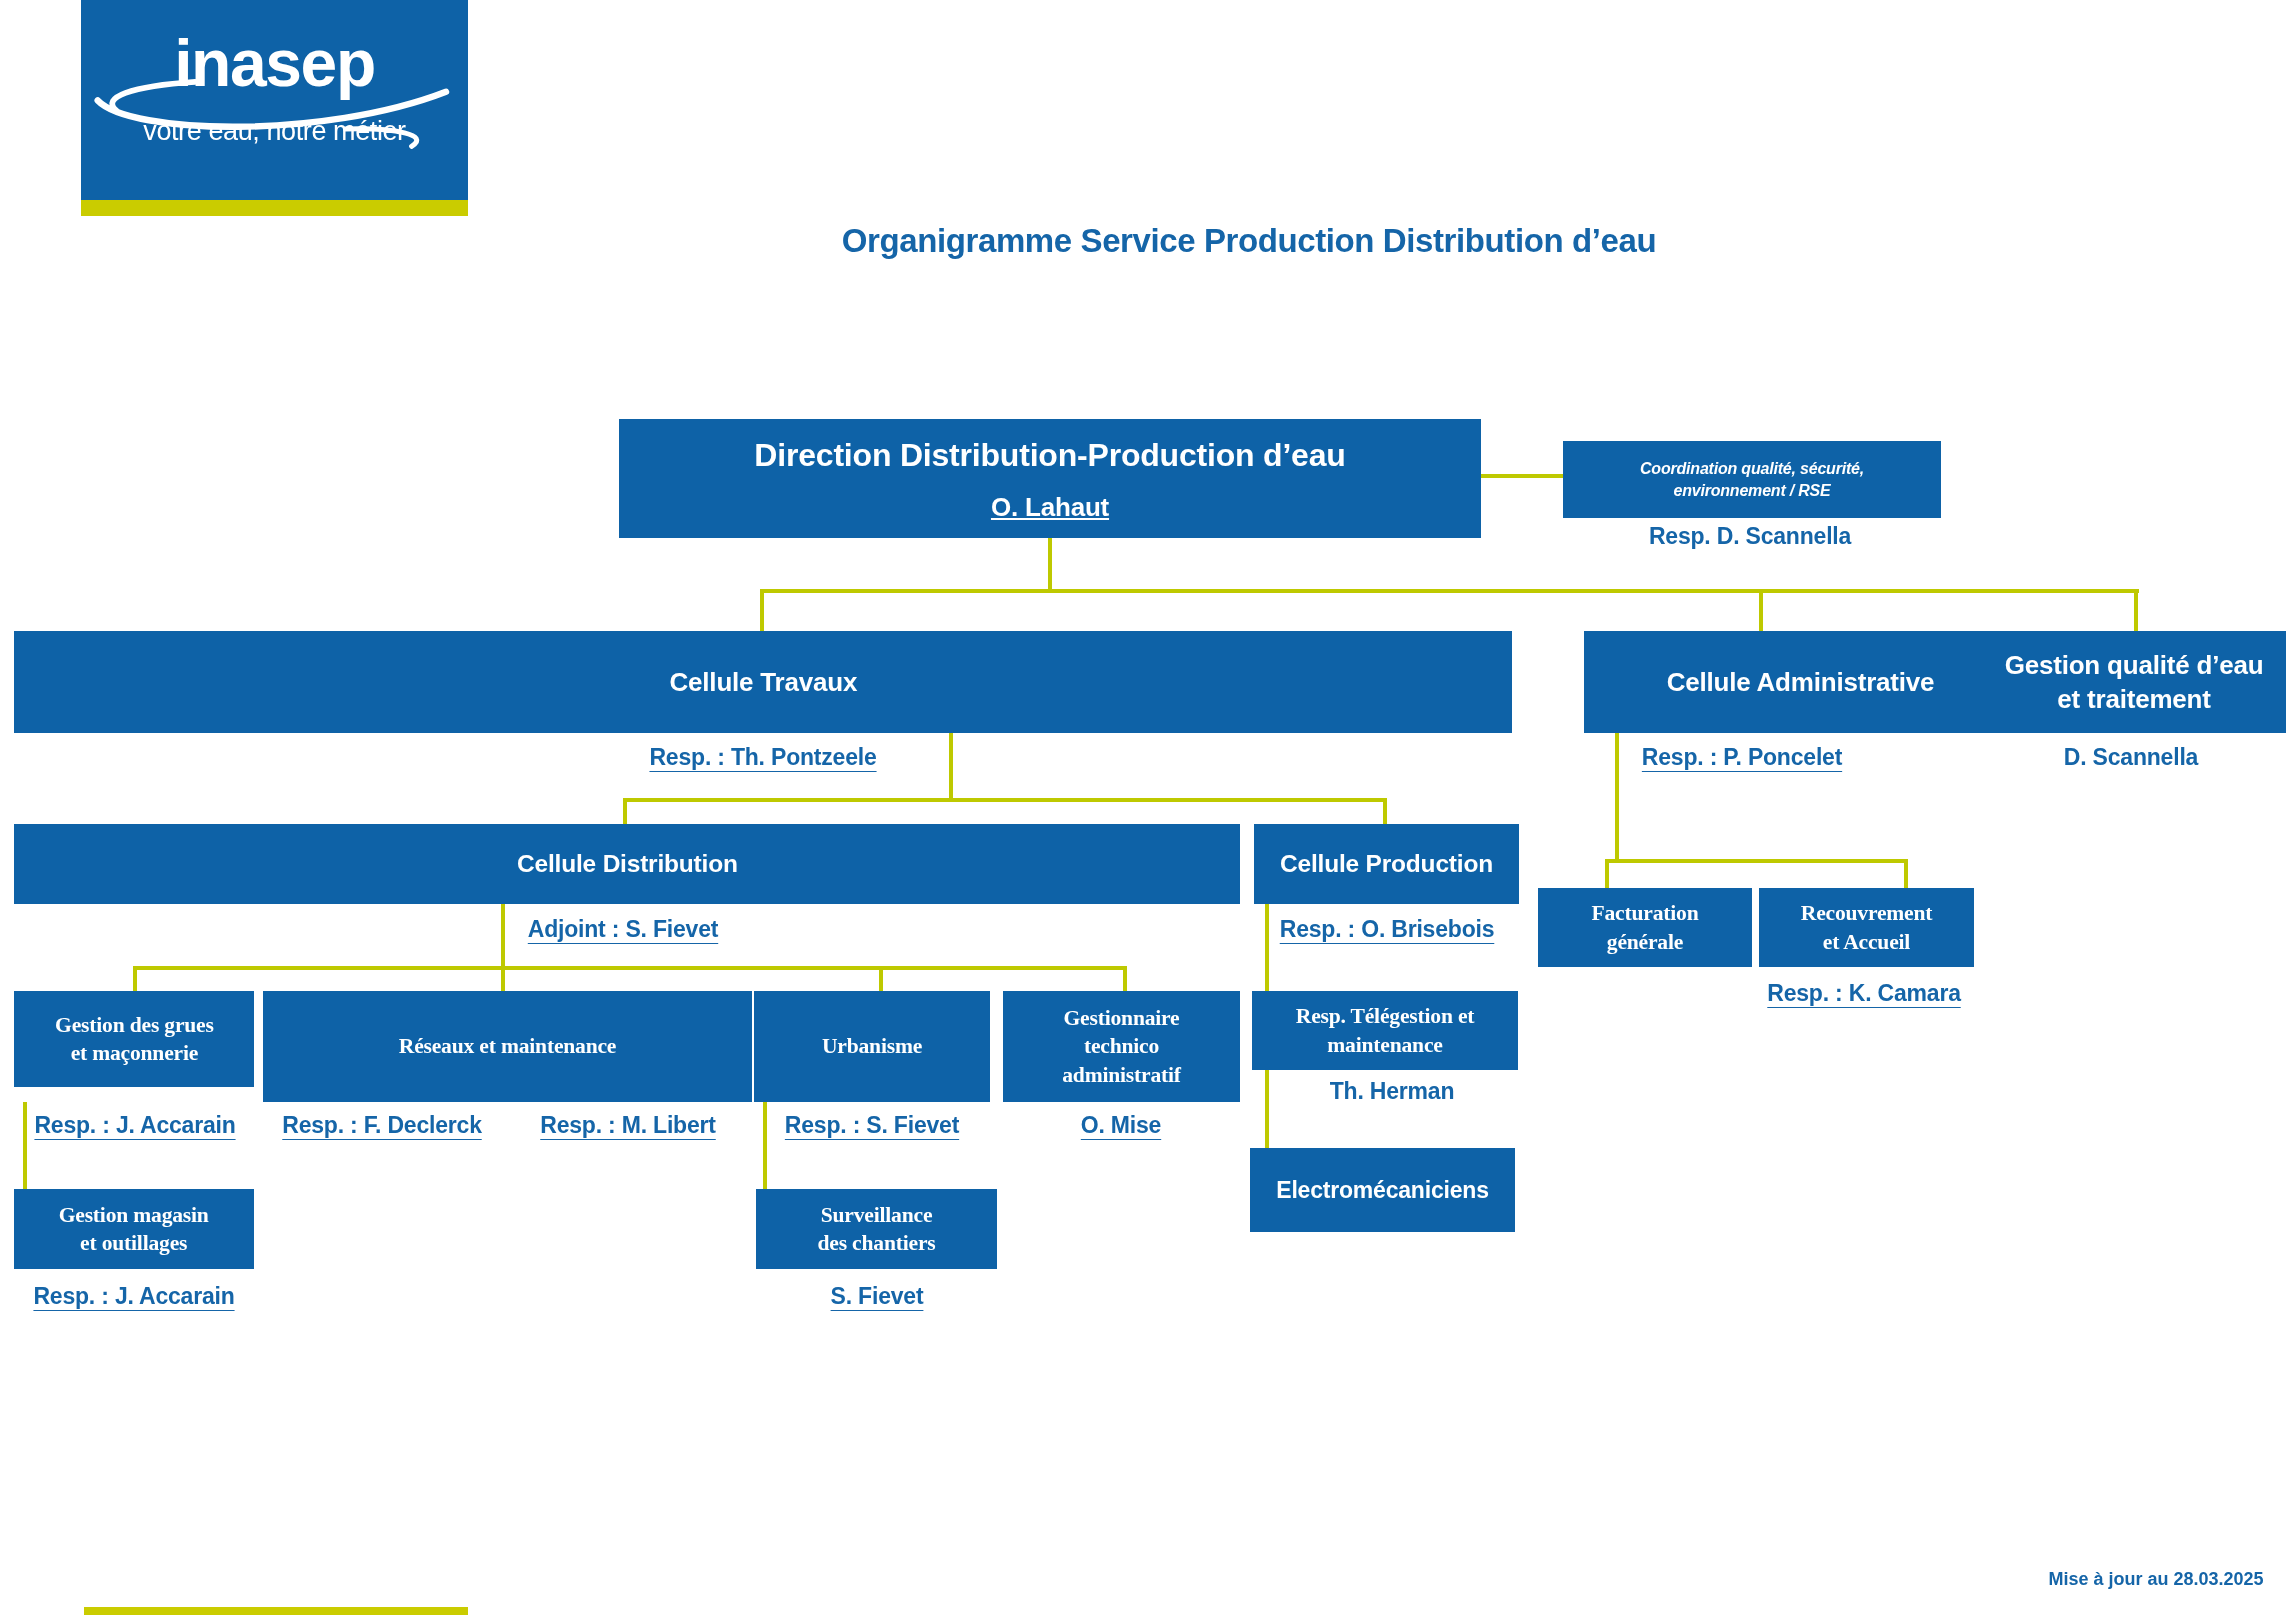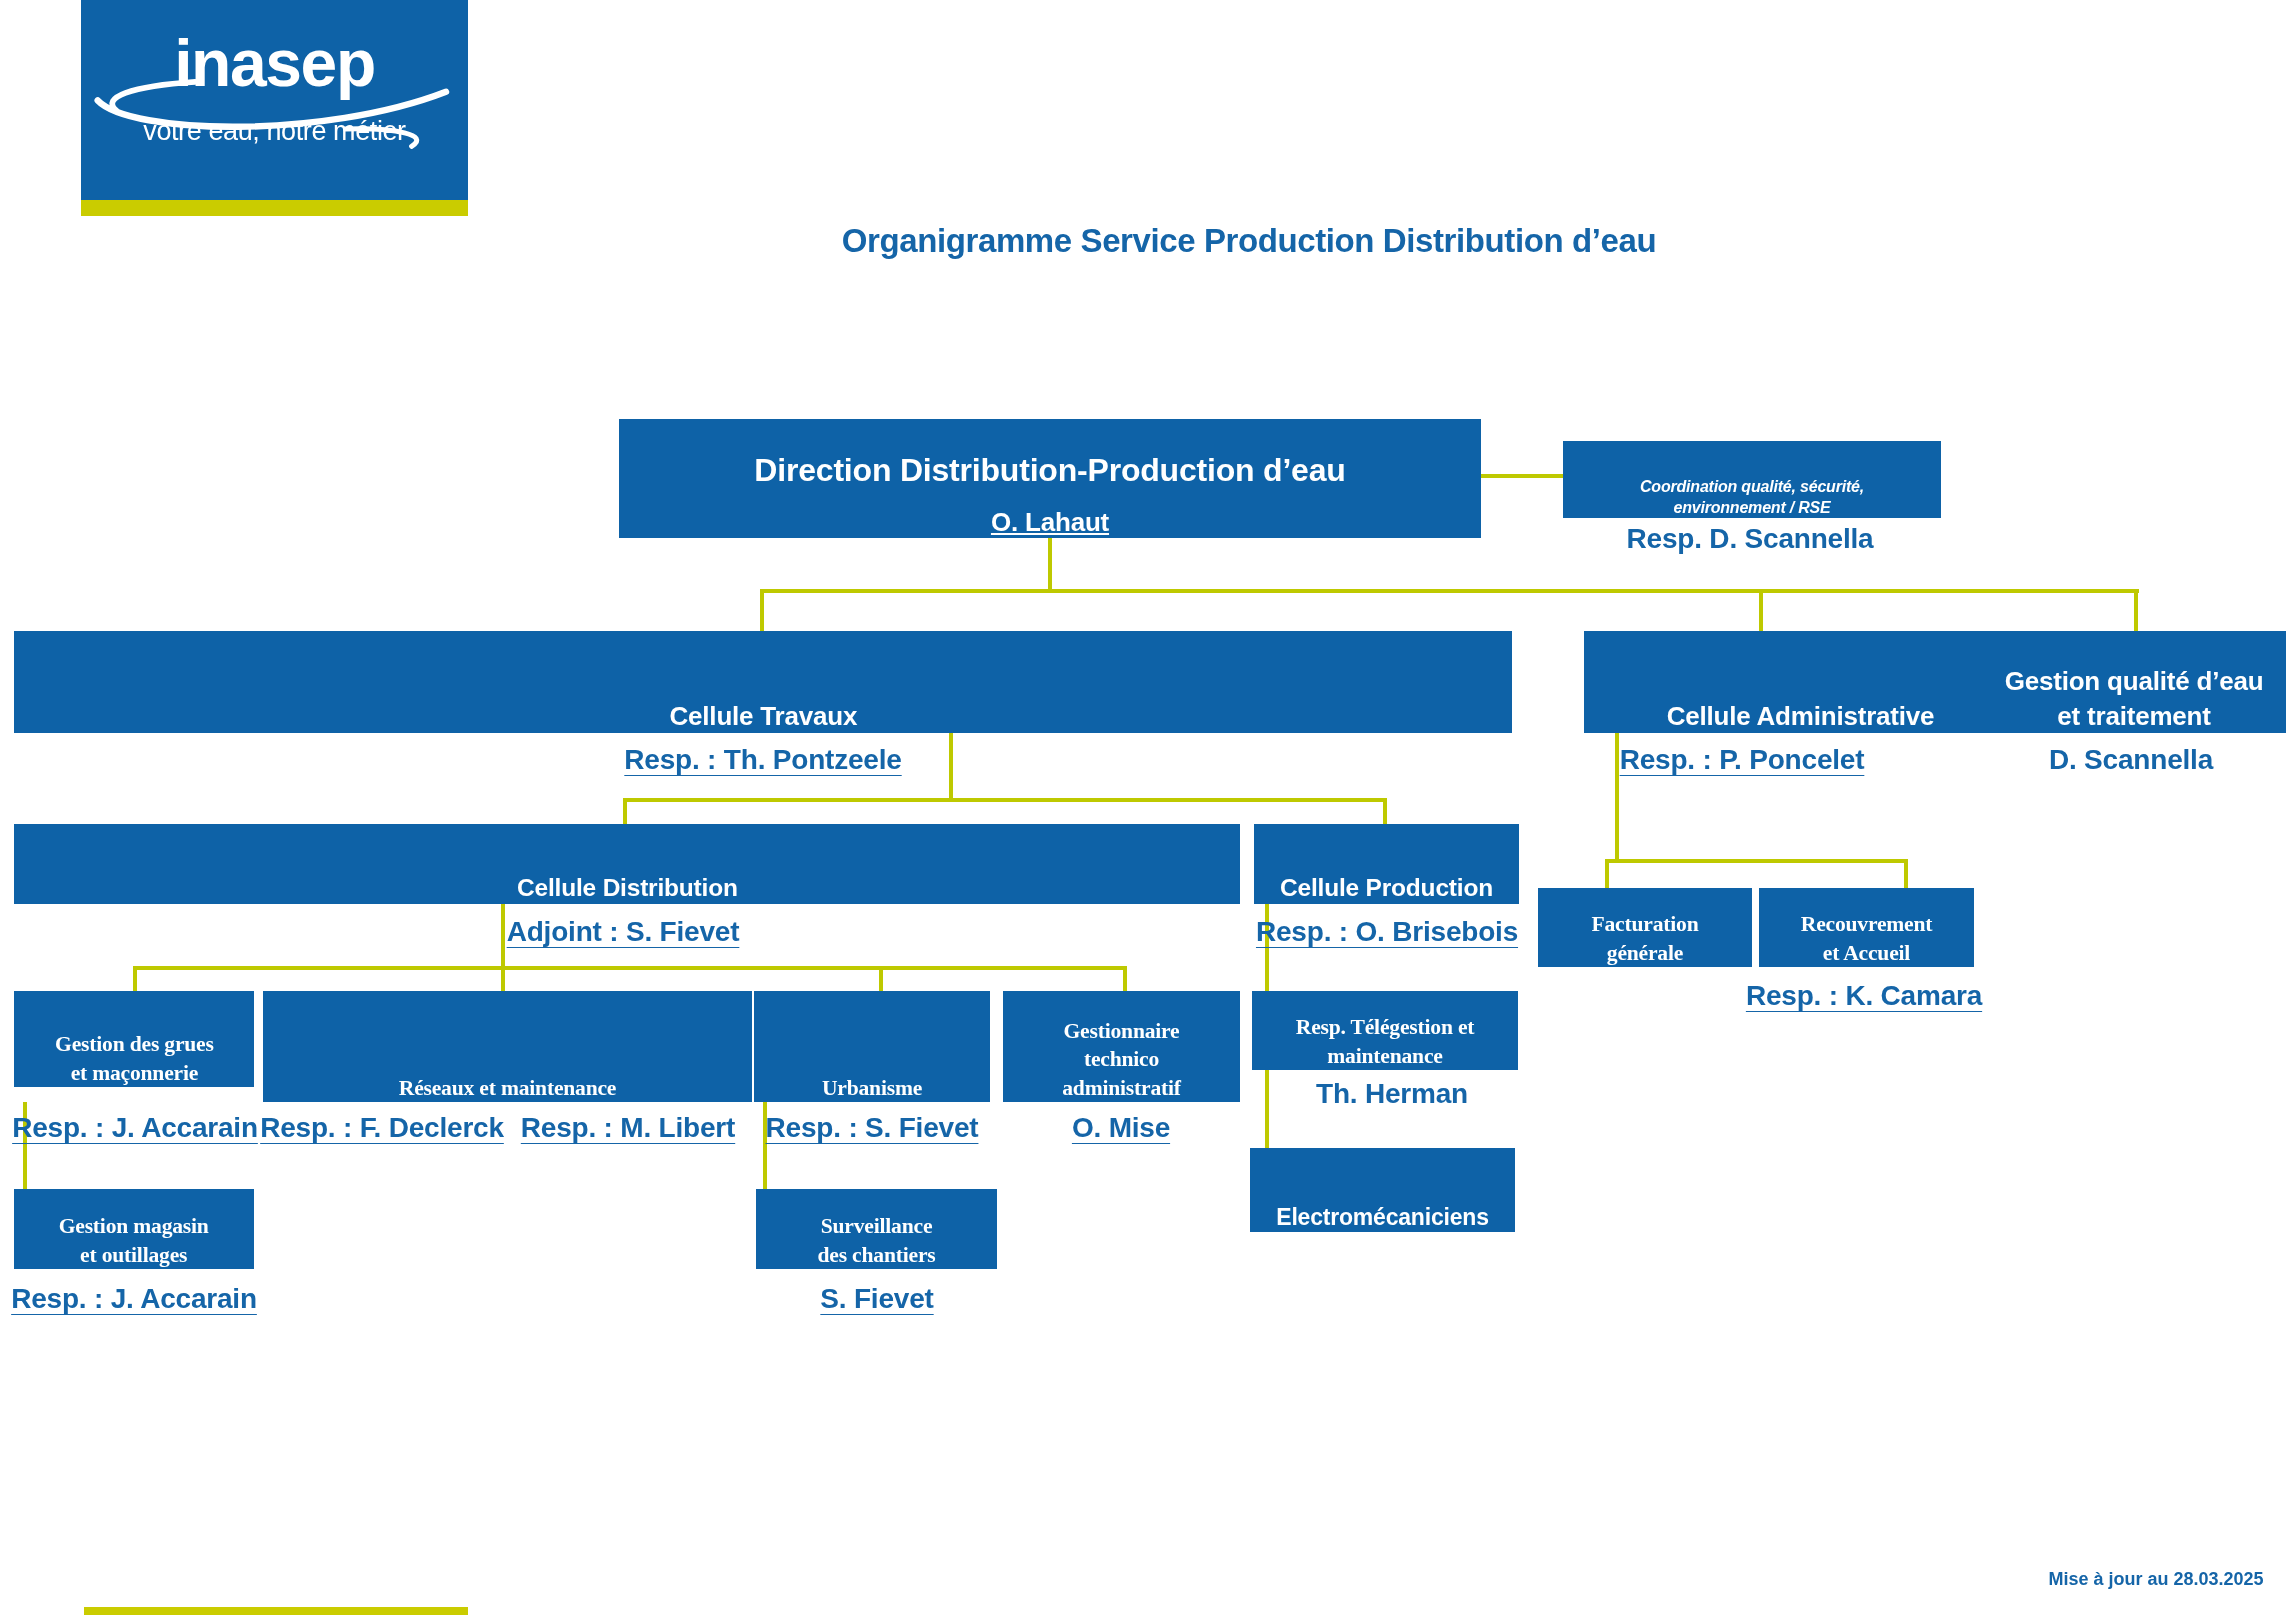--- a/index.html
+++ b/index.html
@@ -10,34 +10,34 @@
   }
   *{margin:0;padding:0;box-sizing:border-box;}
   html,body{background:#ffffff;}
   body{
     width:2295px;height:1615px;position:relative;overflow:hidden;
     font-family:"Liberation Sans", sans-serif;
   }
   .line{position:absolute;background:var(--line-yellow);}
   .box{
     position:absolute;background:var(--box-blue);color:#ffffff;
-    display:flex;flex-direction:column;align-items:center;justify-content:flex-end;
+    display:flex;flex-direction:column;align-items:center;justify-content:center;
     text-align:center;font-weight:700;letter-spacing:-0.2px;
   }
   .box .lbl{white-space:pre-line;line-height:1.32;}
   .fs44{font-size:32px;}
   .fs36{font-size:26px;}
   .fs34{font-size:24.5px;}
   .fs32{font-size:23px;}
   .fs30{font-size:21.6px;font-family:Liberation Serif, serif;}
   .fs28{font-size:16px;line-height:1.28;font-style:italic;}
   .box-sub{font-size:26px;font-weight:700;margin-top:16px;text-decoration:underline;}
   .resp{
     position:absolute;transform:translateX(-50%);white-space:nowrap;
-    color:var(--text-blue);font-size:28px;font-weight:700;letter-spacing:-0.2px;
+    color:var(--text-blue);font-size:23px;font-weight:700;letter-spacing:-0.2px;
     text-decoration:underline;text-underline-offset:5.8px;text-decoration-thickness:1.4px;
   }
   .resp.nounder{text-decoration:none;}
   .page-title{
     position:absolute;left:1249px;top:222px;transform:translateX(-50%);
     color:var(--text-blue);font-size:33px;font-weight:700;white-space:nowrap;
     letter-spacing:-0.4px;
   }
   .logo{
     position:absolute;left:81px;top:0;width:387px;height:216px;

